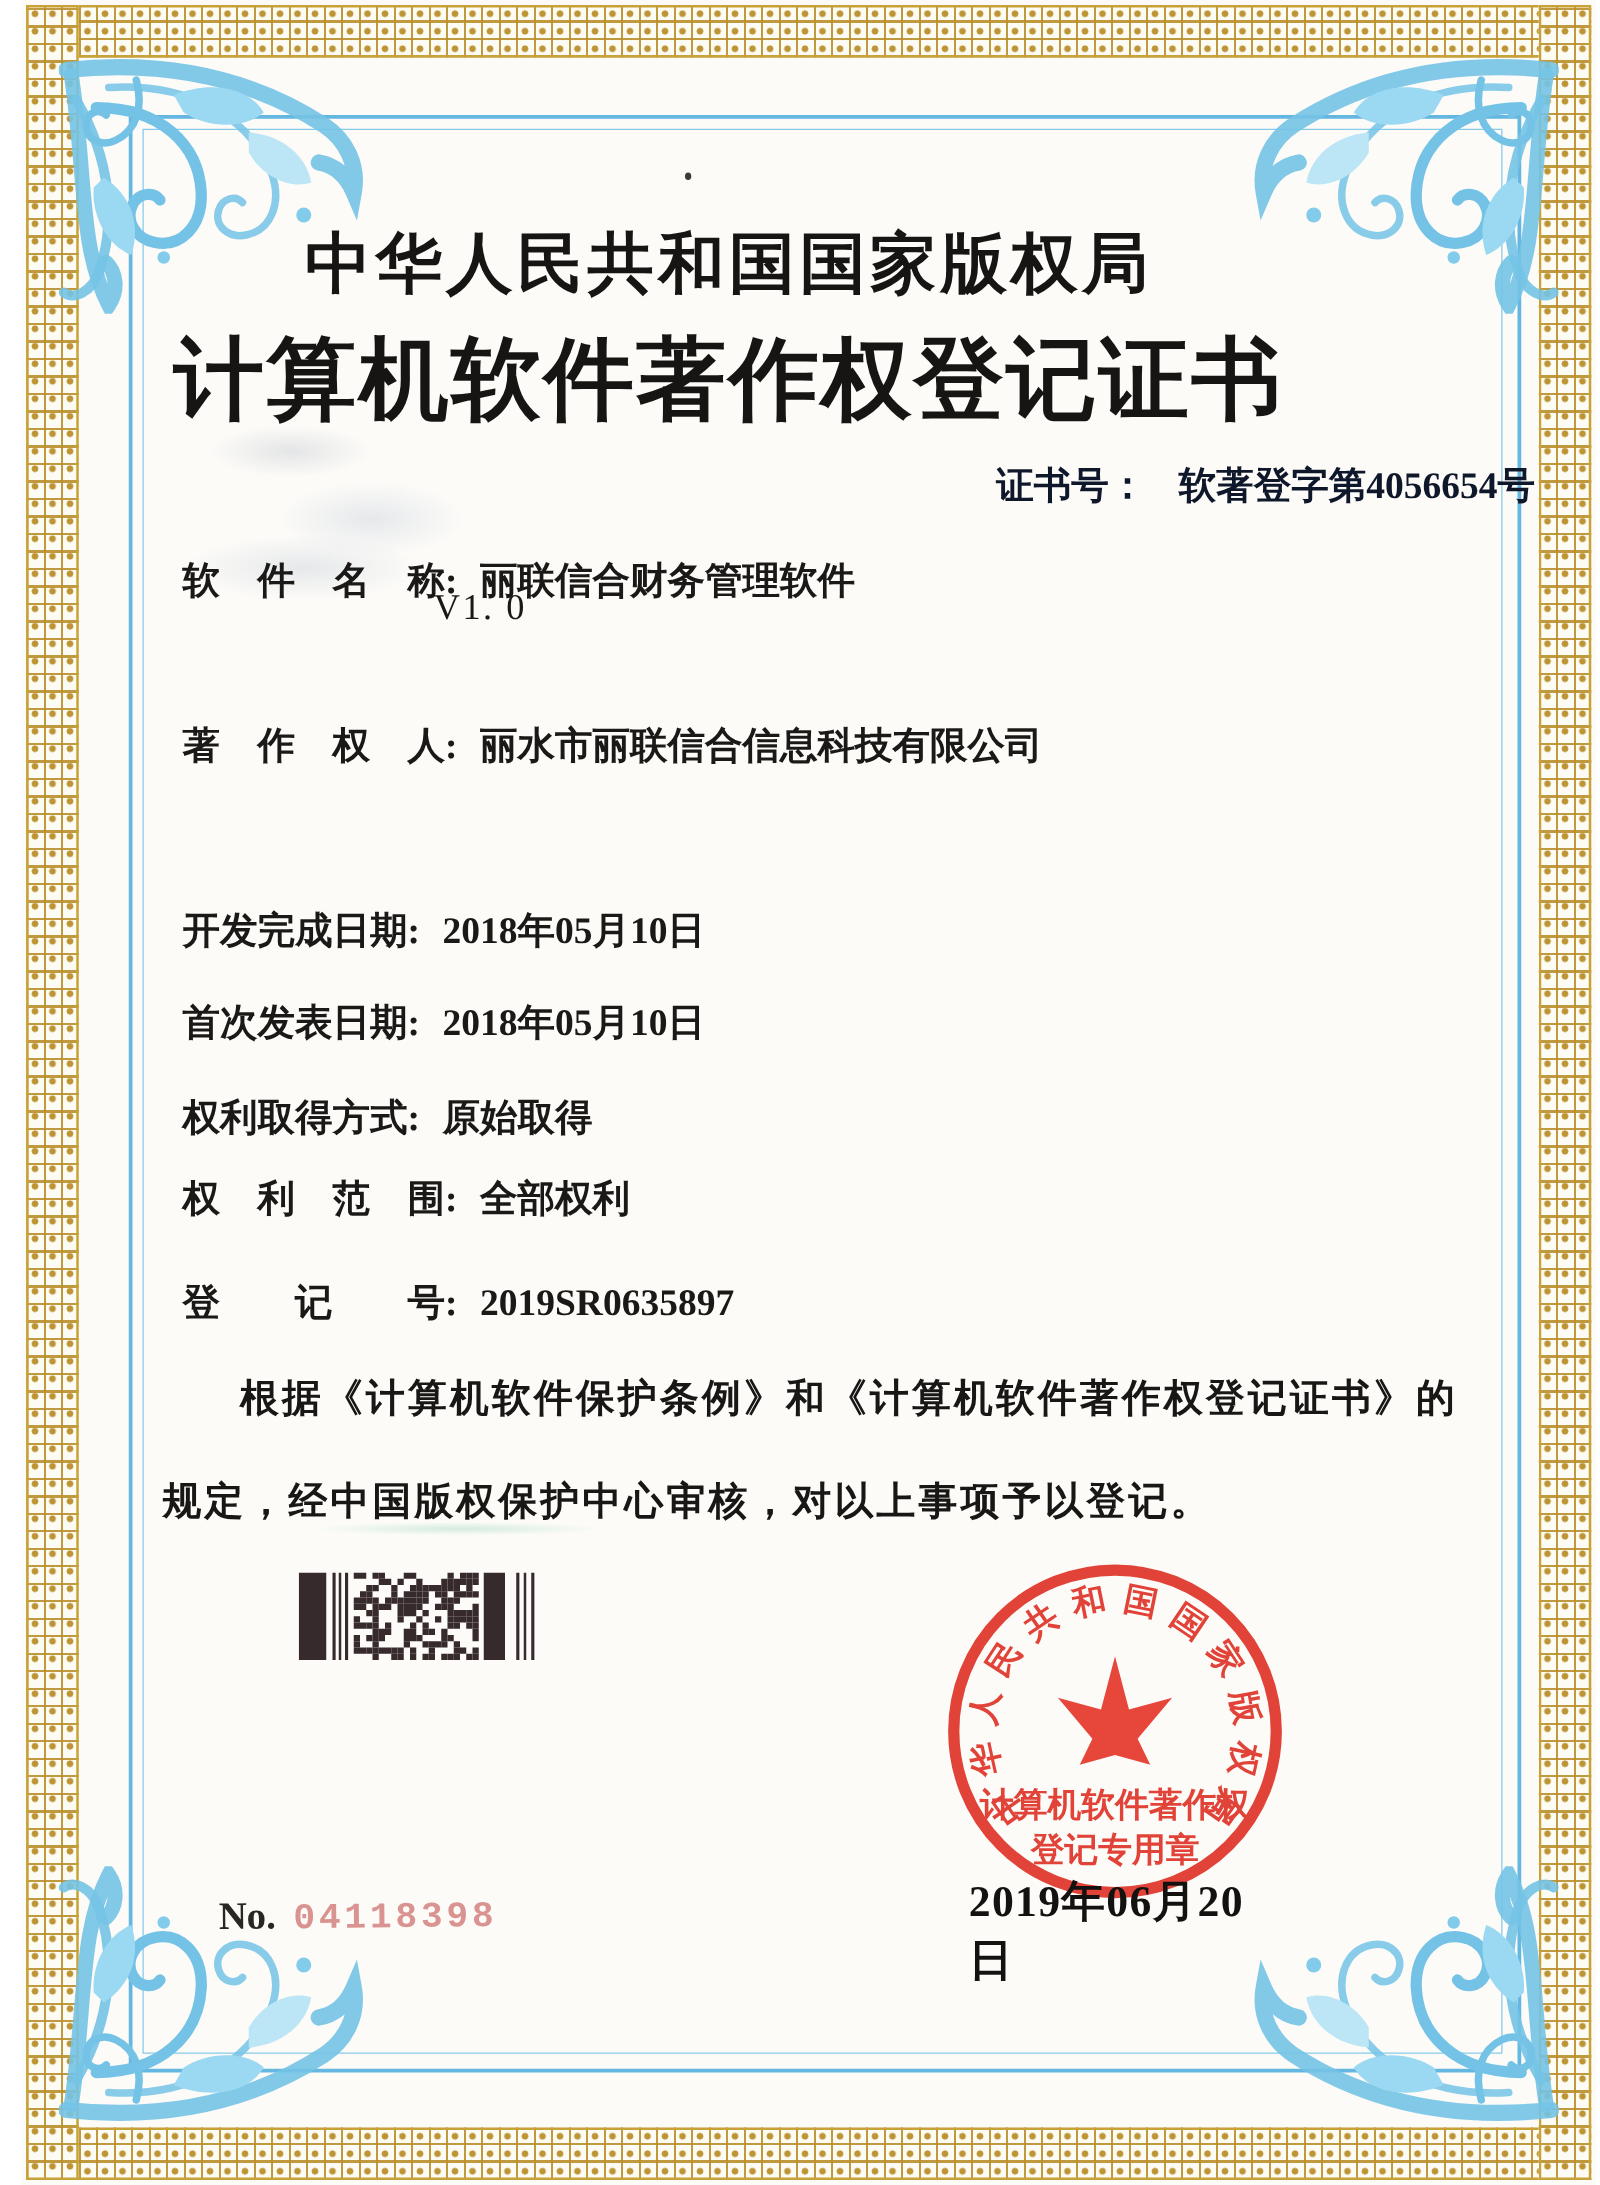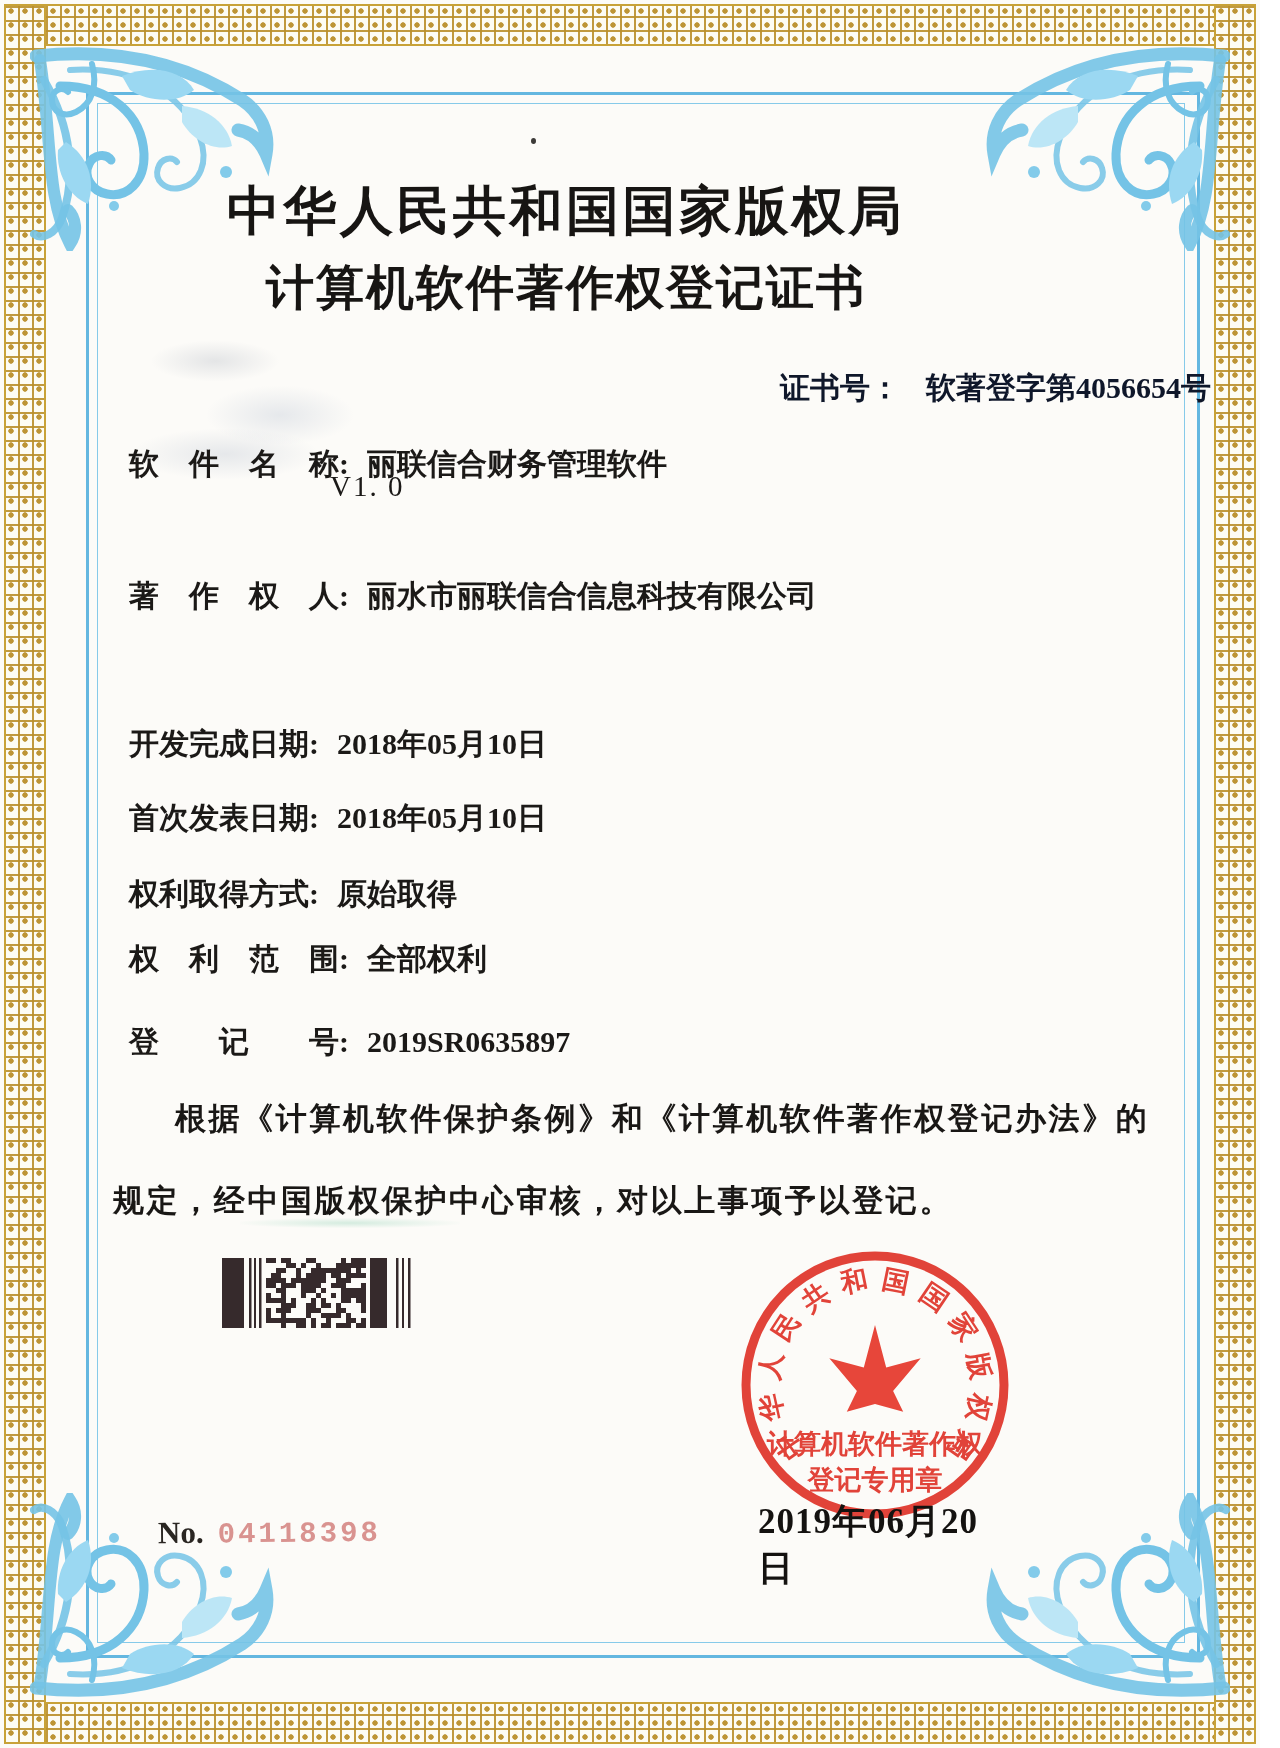--- a/index.html
+++ b/index.html
@@ -1,17 +1,17 @@
 <!DOCTYPE html>
 <html><head>
 <meta charset="utf-8">
 <style>
   html,body{margin:0;padding:0;}
   body{background:#ffffff;font-family:"Liberation Serif","DejaVu Serif",serif;}
-  .page{position:relative;width:1260px;height:1748px;background:#fcfbf8;overflow:hidden;}
+  .page{position:relative;width:1260px;height:1748px;background:#fcfbf8;overflow:hidden;margin-left:17px;}
 
   
   .gold-strip{position:absolute;background-color:#fdfcf4;
     background-image:
       radial-gradient(circle at 7px 7px, rgba(186,143,43,.95) 2.4px, rgba(186,143,43,0) 3px),
       repeating-linear-gradient(0deg, rgba(186,143,43,.9) 0 1.7px, rgba(0,0,0,0) 1.7px 14px),
       repeating-linear-gradient(90deg, rgba(186,143,43,.9) 0 1.7px, rgba(0,0,0,0) 1.7px 14px);
     background-size:14px 14px, auto auto, auto auto;
     box-shadow: inset 0 0 0 2px #c8a238;}
   .gs-top{left:4px;top:4px;right:4px;height:42px;}
@@ -25,21 +25,21 @@
 
   .corner{position:absolute;width:250px;height:205px;}
   .c-tl{left:30px;top:46px;}
   .c-tr{right:30px;top:46px;transform:scaleX(-1);}
   .c-bl{left:30px;bottom:50px;transform:scaleY(-1);}
   .c-br{right:30px;bottom:50px;transform:scale(-1,-1);}
 
   
   .t-center{position:absolute;left:60px;width:1012px;text-align:center;color:#171513;font-weight:700;}
   .authority{top:176px;font-size:53px;letter-spacing:3.5px;}
-  .cert-title{top:256px;font-size:48px;letter-spacing:2px;}
+  .cert-title{top:256px;font-size:72px;letter-spacing:2px;}
   .certno-line{position:absolute;left:780px;top:368px;font-size:30px;font-weight:700;color:#0f172a;white-space:pre;}
   .certno-line .gap{display:inline-block;width:26px;}
 
   .frow{position:absolute;left:113px;color:#1b1917;font-weight:700;white-space:pre;text-align:center;}
   .flabel{display:inline-block;font-size:30px;}
   .fvalue{display:inline-block;font-size:30px;margin-left:18px;vertical-align:baseline;}
   .v2{position:absolute;left:330px;top:470px;font-size:29px;font-weight:400;color:#1b1917;letter-spacing:2px;}
 
   .body-line{position:absolute;color:#191715;font-size:31px;font-weight:700;letter-spacing:2.6px;white-space:pre;}
   .bl1{left:175px;top:1098px;}
@@ -140,21 +140,21 @@
   </div>
 
   <div class="frow" style="top:921px">
     <span class="flabel">权　利　范　围:</span><span class="fvalue">全部权利</span>
   </div>
 
   <div class="frow" style="top:1004px">
     <span class="flabel">登　　记　　号:</span><span class="fvalue">2019SR0635897</span>
   </div>
 
-  <div class="body-line bl1">根据《计算机软件保护条例》和《计算机软件著作权登记办法》的</div>
+  <div class="body-line bl1">根据《计算机软件保护条例》和《计算机软件著作权登记证书》的</div>
   <div class="body-line bl2">规定，经中国版权保护中心审核，对以上事项予以登记。</div>
 
   <svg class="barcode" viewBox="0 0 200 70">
     <g id="barcode-cells" fill="#362a2c">
         <rect x="0" y="0" width="22" height="70"></rect>
         <rect x="27" y="0" width="2.5" height="70"></rect>
         <rect x="32" y="0" width="2" height="70"></rect>
         <rect x="37" y="0" width="2.5" height="70"></rect>
         <rect x="44" y="0" width="5" height="5"></rect>
         <rect x="44" y="20" width="5" height="5"></rect>

